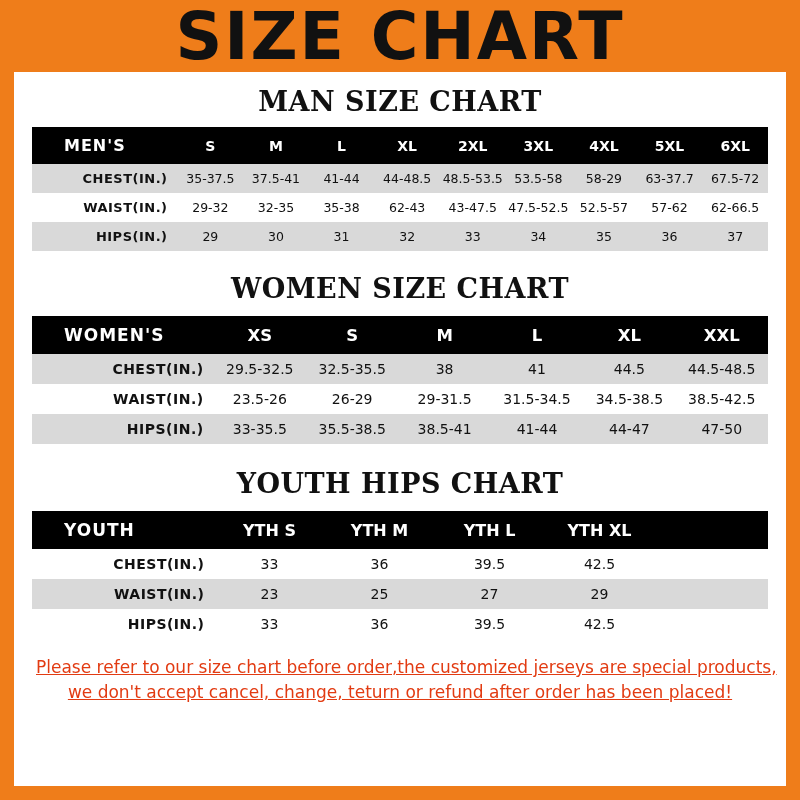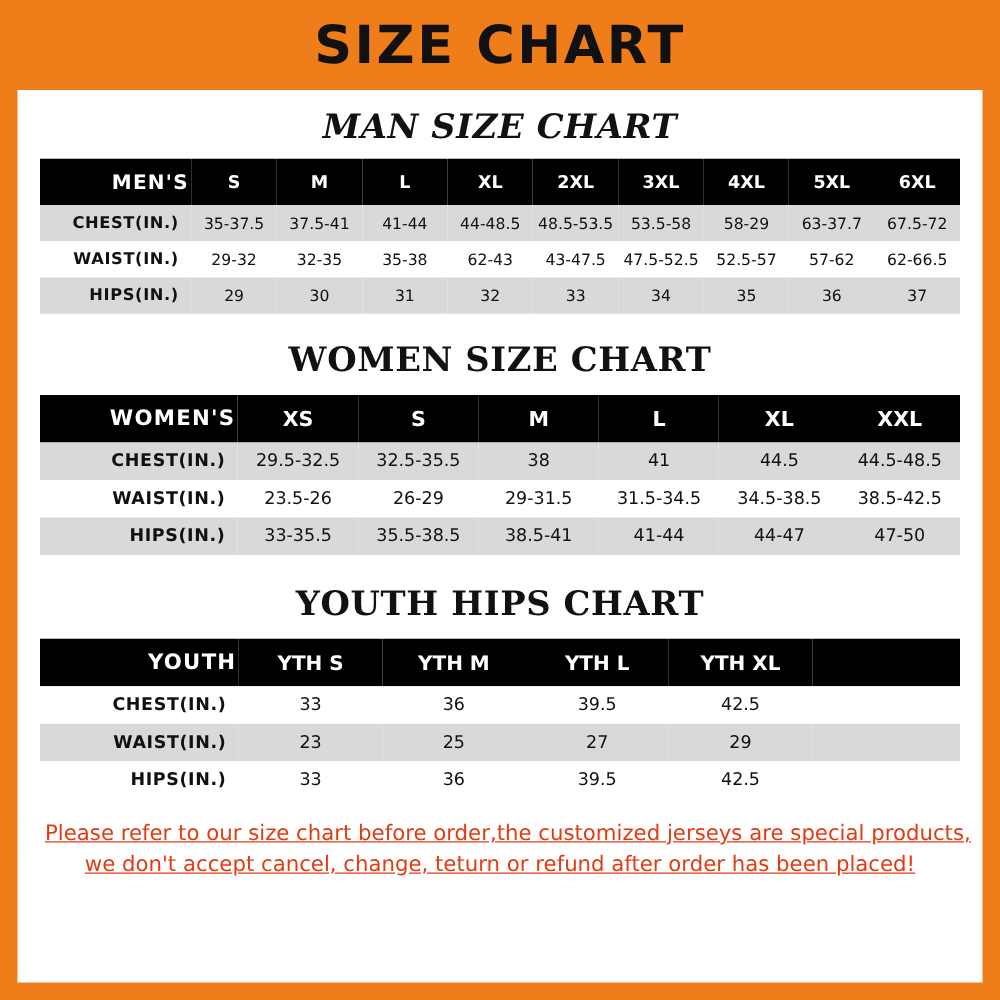--- a/index.html
+++ b/index.html
@@ -26,37 +26,37 @@
     height: 72px;
     background: #ef7d1a;
     display: flex;
     align-items: center;
     justify-content: center;
     margin: 0 -14px;
   }
   .banner-title {
     font-family: "DejaVu Sans", sans-serif;
     font-weight: bold;
-    font-size: 42px;
+    font-size: 65px;
     letter-spacing: 2px;
     color: #111111;
     line-height: 1;
   }
   .content {
     padding: 0 18px;
   }
   .section-title {
     text-align: center;
     font-family: "DejaVu Serif", serif;
     font-weight: bold;
     font-size: 27px;
     color: #111111;
     letter-spacing: 0.5px;
   }
-  .sec1 .section-title { margin: 14px 0 10px; font-style: italic; }
+  .sec1 .section-title { margin: 14px 0 10px; }
   .sec2 .section-title { margin: 22px 0 12px; }
   .sec3 .section-title { margin: 24px 0 12px; }
 
   table.size-table {
     width: 100%;
     border-collapse: collapse;
     table-layout: fixed;
   }
   table.size-table th,
   table.size-table td {
@@ -66,22 +66,22 @@
   
   table.size-table thead tr {
     background: #000000;
   }
   table.size-table thead th {
     color: #ffffff;
     font-weight: bold;
     padding: 9px 2px;
   }
   table.size-table thead th.rowlabel {
-    text-align: right;
-    padding-left: 0;
+    text-align: left;
+    padding-left: 32px;
     letter-spacing: 1px;
     margin-top: 31px;
   }
   
   table.size-table tbody td {
     color: #111111;
     padding: 7px 2px;
   }
   table.size-table tbody td.rowlabel {
     text-align: right;

